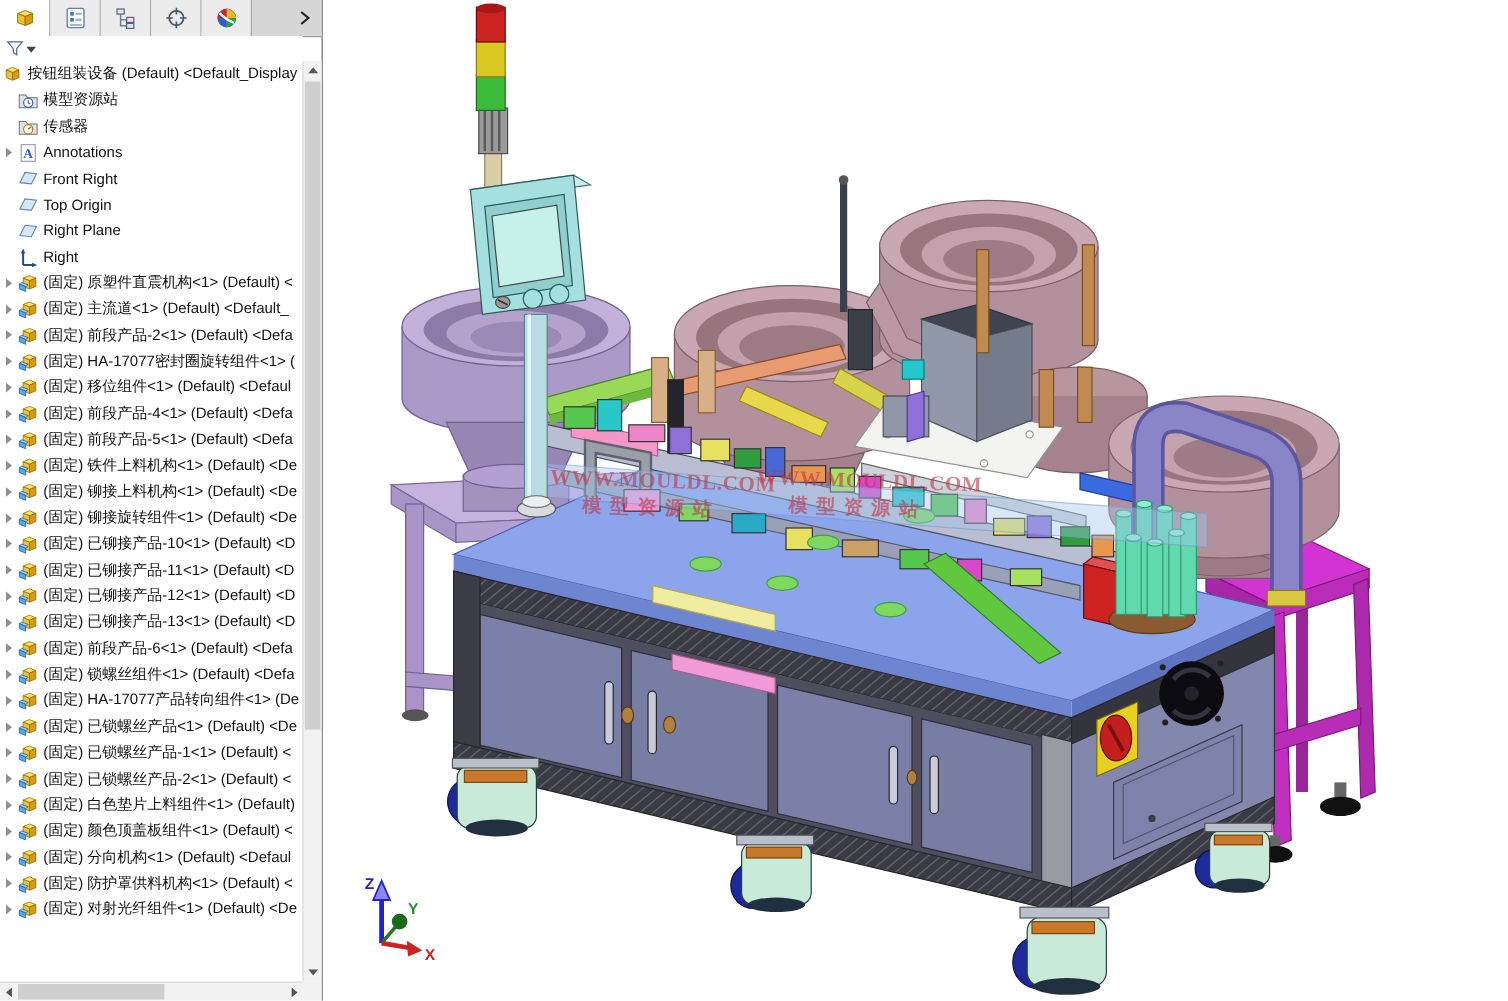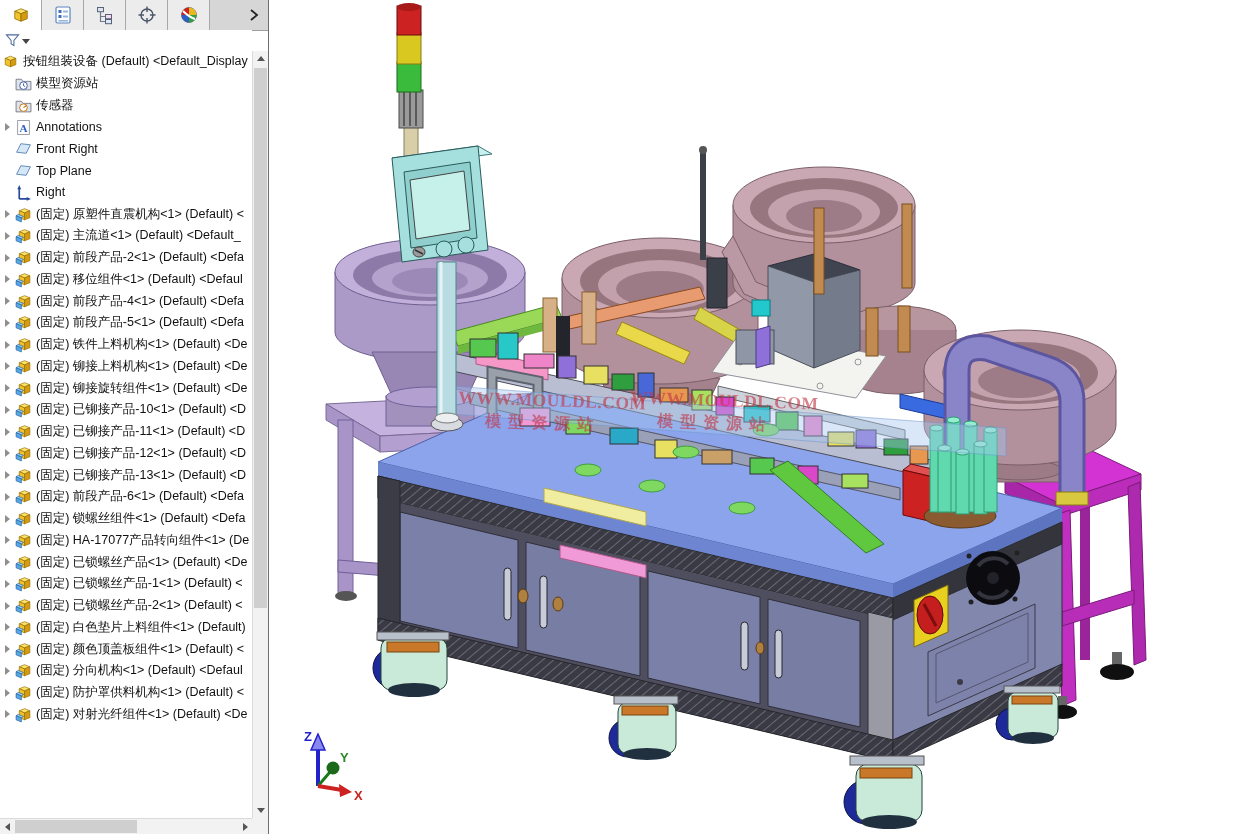--- a/index.html
+++ b/index.html
@@ -172,21 +172,30 @@
           </span>
           <span class="lbl">Front Right</span>
         </div>
         <div class="row">
           <span class="slot"></span>
           <span class="ticon">
             <svg viewBox="0 0 16 16">
               <polygon points="1.5,11.5 5.5,3.5 14.5,4.5 10.5,12.5" fill="#cfe3f6" fill-opacity=".85" stroke="#5e87b8" stroke-width=".9"></polygon>
             </svg>
           </span>
-          <span class="lbl">Top Plane</span>
+          <span class="lbl">Top Origin</span>
+        </div>
+        <div class="row">
+          <span class="slot"></span>
+          <span class="ticon">
+            <svg viewBox="0 0 16 16">
+              <polygon points="1.5,11.5 5.5,3.5 14.5,4.5 10.5,12.5" fill="#cfe3f6" fill-opacity=".85" stroke="#5e87b8" stroke-width=".9"></polygon>
+            </svg>
+          </span>
+          <span class="lbl">Right Plane</span>
         </div>
         <div class="row">
           <span class="slot"></span>
           <span class="ticon">
             <svg viewBox="0 0 16 16">
               <path d="M4,14 V4 M4,14 H13" stroke="#274a9e" stroke-width="1.6" fill="none"></path>
               <polygon points="4,1 2.2,5 5.8,5" fill="#274a9e"></polygon>
               <polygon points="15,14 11,12.2 11,15.8" fill="#274a9e"></polygon>
             </svg>
           </span>
@@ -229,20 +238,35 @@
           <span class="ticon">
             <svg viewBox="0 0 16 16">
               <polygon points="4,4.5 9,2.5 14,4.5 9,6.5" fill="#ffe066" stroke="#8a6d00" stroke-width=".6"></polygon>
               <polygon points="4,4.5 9,6.5 9,13 4,11" fill="#f2c12e" stroke="#8a6d00" stroke-width=".6"></polygon>
               <polygon points="14,4.5 9,6.5 9,13 14,11" fill="#d89a10" stroke="#8a6d00" stroke-width=".6"></polygon>
               <polygon points="1,9.2 6,11.2 8,9.8 3,7.9" fill="#9cd0f8" stroke="#1d5e9e" stroke-width=".6"></polygon>
               <polygon points="1,9.2 6,11.2 6,15 1,13" fill="#5aa7e8" stroke="#1d5e9e" stroke-width=".6"></polygon>
             </svg>
           </span>
           <span class="lbl">(固定) 前段产品-2&lt;1&gt; (Default) &lt;Defa</span>
+        </div>
+        <div class="row">
+          <span class="slot">
+            <span class="tri"></span>
+          </span>
+          <span class="ticon">
+            <svg viewBox="0 0 16 16">
+              <polygon points="4,4.5 9,2.5 14,4.5 9,6.5" fill="#ffe066" stroke="#8a6d00" stroke-width=".6"></polygon>
+              <polygon points="4,4.5 9,6.5 9,13 4,11" fill="#f2c12e" stroke="#8a6d00" stroke-width=".6"></polygon>
+              <polygon points="14,4.5 9,6.5 9,13 14,11" fill="#d89a10" stroke="#8a6d00" stroke-width=".6"></polygon>
+              <polygon points="1,9.2 6,11.2 8,9.8 3,7.9" fill="#9cd0f8" stroke="#1d5e9e" stroke-width=".6"></polygon>
+              <polygon points="1,9.2 6,11.2 6,15 1,13" fill="#5aa7e8" stroke="#1d5e9e" stroke-width=".6"></polygon>
+            </svg>
+          </span>
+          <span class="lbl">(固定) HA-17077密封圈旋转组件&lt;1&gt; (</span>
         </div>
         <div class="row">
           <span class="slot">
             <span class="tri"></span>
           </span>
           <span class="ticon">
             <svg viewBox="0 0 16 16">
               <polygon points="4,4.5 9,2.5 14,4.5 9,6.5" fill="#ffe066" stroke="#8a6d00" stroke-width=".6"></polygon>
               <polygon points="4,4.5 9,6.5 9,13 4,11" fill="#f2c12e" stroke="#8a6d00" stroke-width=".6"></polygon>
               <polygon points="14,4.5 9,6.5 9,13 14,11" fill="#d89a10" stroke="#8a6d00" stroke-width=".6"></polygon>

